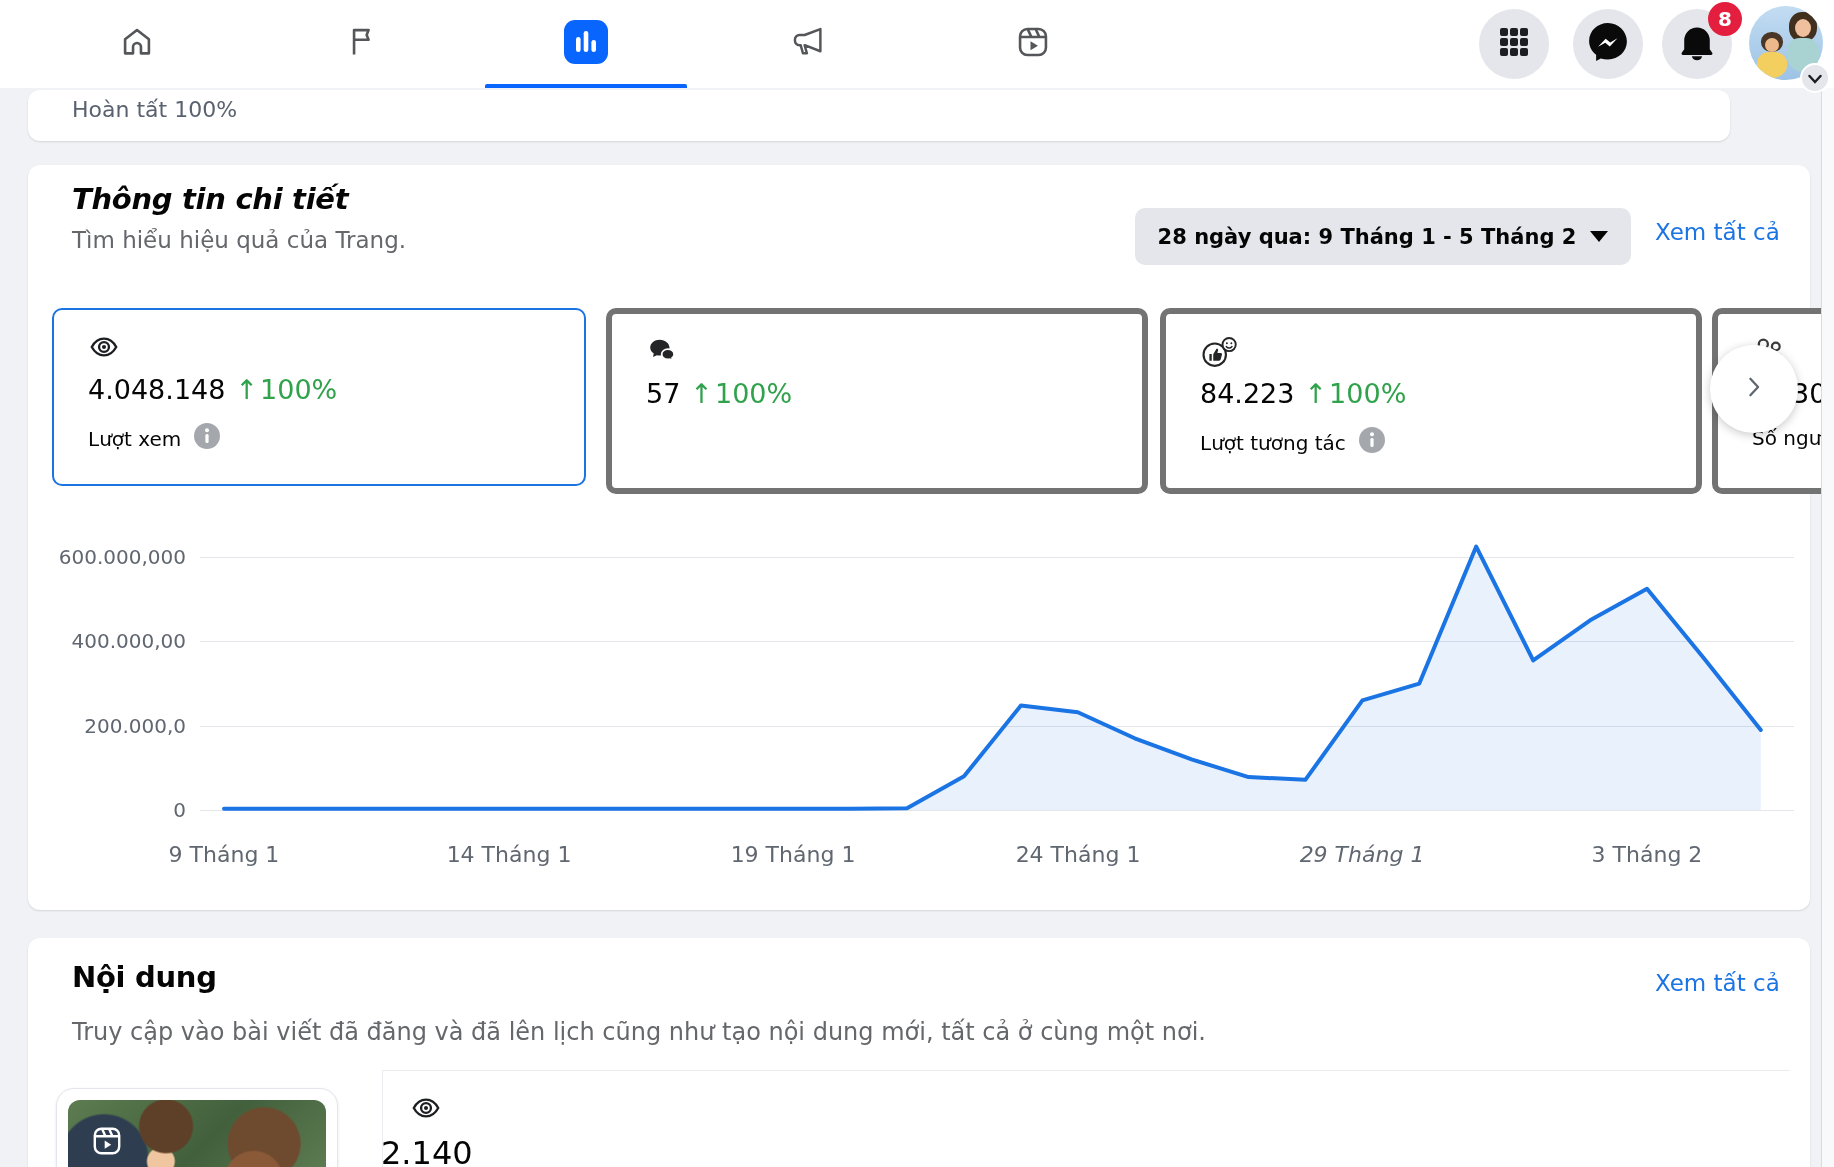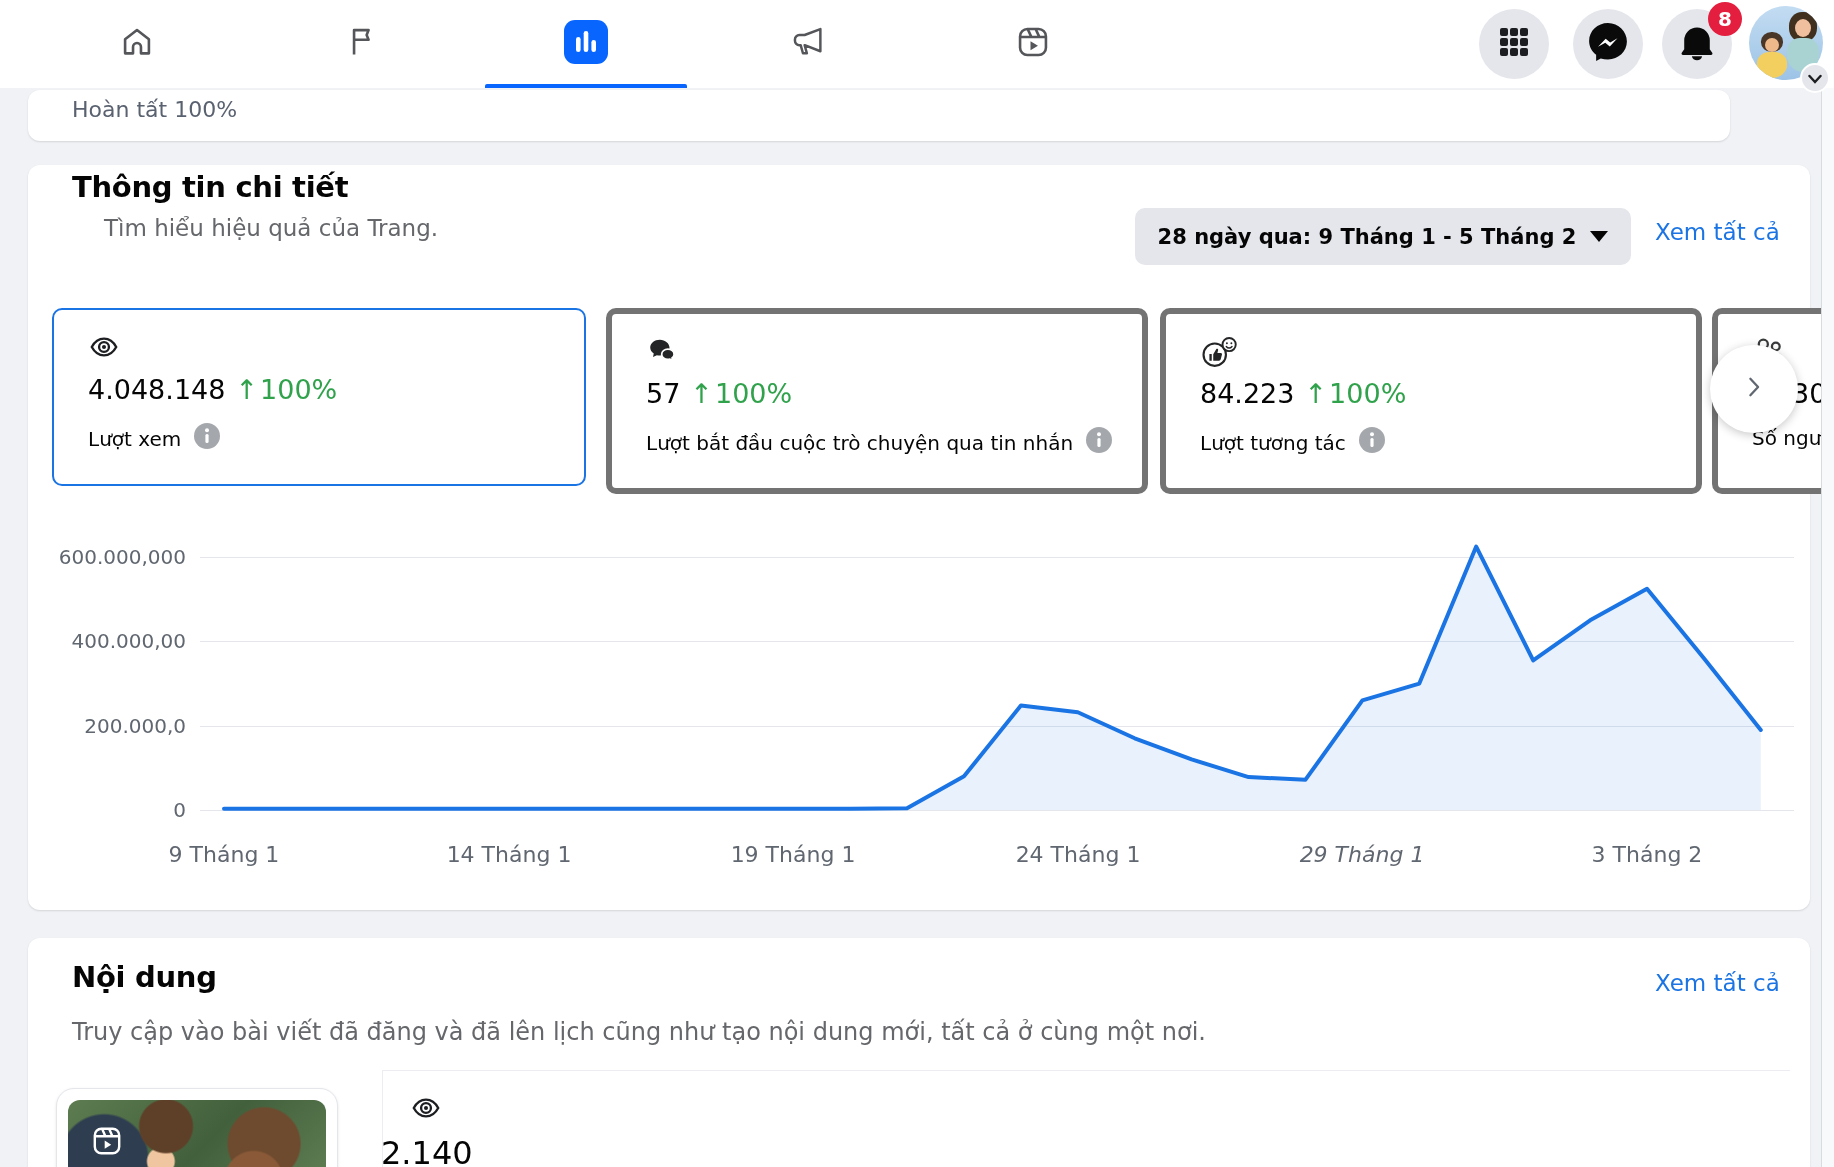--- a/index.html
+++ b/index.html
@@ -158,22 +158,22 @@
         </svg>
     </span>
   </div>
 </div>
 
 <div id="progress-card" class="abs card">
   <div id="progress-text" class="abs">Hoàn tất 100%</div>
 </div>
 
 <div id="insights-card" class="abs card">
-  <div class="abs h1" style="left:44px;top:5px;">Thông tin chi tiết</div>
-  <div class="abs sub" style="left:44px;top:50px;margin-left:32px;">Tìm hiểu hiệu quả của Trang.</div>
+  <div class="abs h1" style="left:44px;top:17px;font-style:italic;">Thông tin chi tiết</div>
+  <div class="abs sub" style="left:44px;top:62px;">Tìm hiểu hiệu quả của Trang.</div>
 
   <div id="date-pill" class="abs">
     <span>28 ngày qua: 9 Tháng 1 - 5 Tháng 2</span>
     <span class="caret"></span>
   </div>
   <div class="abs link" style="left:1627px;top:54px;">Xem tất cả</div>
 
   <div class="abs statcard sel" style="left:24px;">
     <span class="abs stat-icon">
       <svg width="32" height="30" viewBox="0 0 28 28">
@@ -208,30 +208,20 @@
         <path d="M19.5 12.2c-3.2 0-5.8 2.1-5.8 4.8s2.6 4.8 5.8 4.8c.6 0 1.2-.1 1.8-.2l2.6 1.1-.5-2.2c1.2-.9 1.9-2.1 1.9-3.5 0-2.7-2.6-4.8-5.8-4.8Z" fill="#242526" stroke="#fff" stroke-width="1.6"></path>
       </svg>
     </span>
     <div class="abs valrow">
       <span>57</span>
       <span class="chg">
           <span>↑</span>
           <span>100%</span>
         </span>
     </div>
-    <div class="abs labrow">
-      <span>Lượt bắt đầu cuộc trò chuyện qua tin nhắn</span>
-      <span>
-        <svg width="28" height="28" viewBox="0 0 28 28">
-            <circle cx="14" cy="14" r="13" fill="#a4a7ac"></circle>
-            <rect x="12.4" y="12" width="3.2" height="9" rx="1.5" fill="#fff"></rect>
-            <circle cx="14" cy="8.3" r="2" fill="#fff"></circle>
-          </svg>
-      </span>
-    </div>
   </div>
 
   <div class="abs statcard" style="left:1132px;">
     <span class="abs stat-icon">
       <svg width="38" height="32" viewBox="0 0 34 30">
         <circle cx="13" cy="17.5" r="10.5" fill="#fff" stroke="#242526" stroke-width="2"></circle>
         <path d="M8 16.8h2.2v6.4H8zM11.6 23.2v-6.2l2.9-4.7c.3-.5 1-.6 1.4-.2.3.2.4.6.3 1l-.7 2.9h3.3c.7 0 1.2.7 1 1.4l-1.2 4.5c-.2.7-.8 1.3-1.6 1.3h-5.4Z" fill="#242526"></path>
         <circle cx="26.5" cy="8" r="6.2" fill="#fff" stroke="#242526" stroke-width="1.8"></circle>
         <circle cx="24.4" cy="6.8" r="0.9" fill="#242526"></circle>
           <circle cx="28.6" cy="6.8" r="0.9" fill="#242526"></circle>

